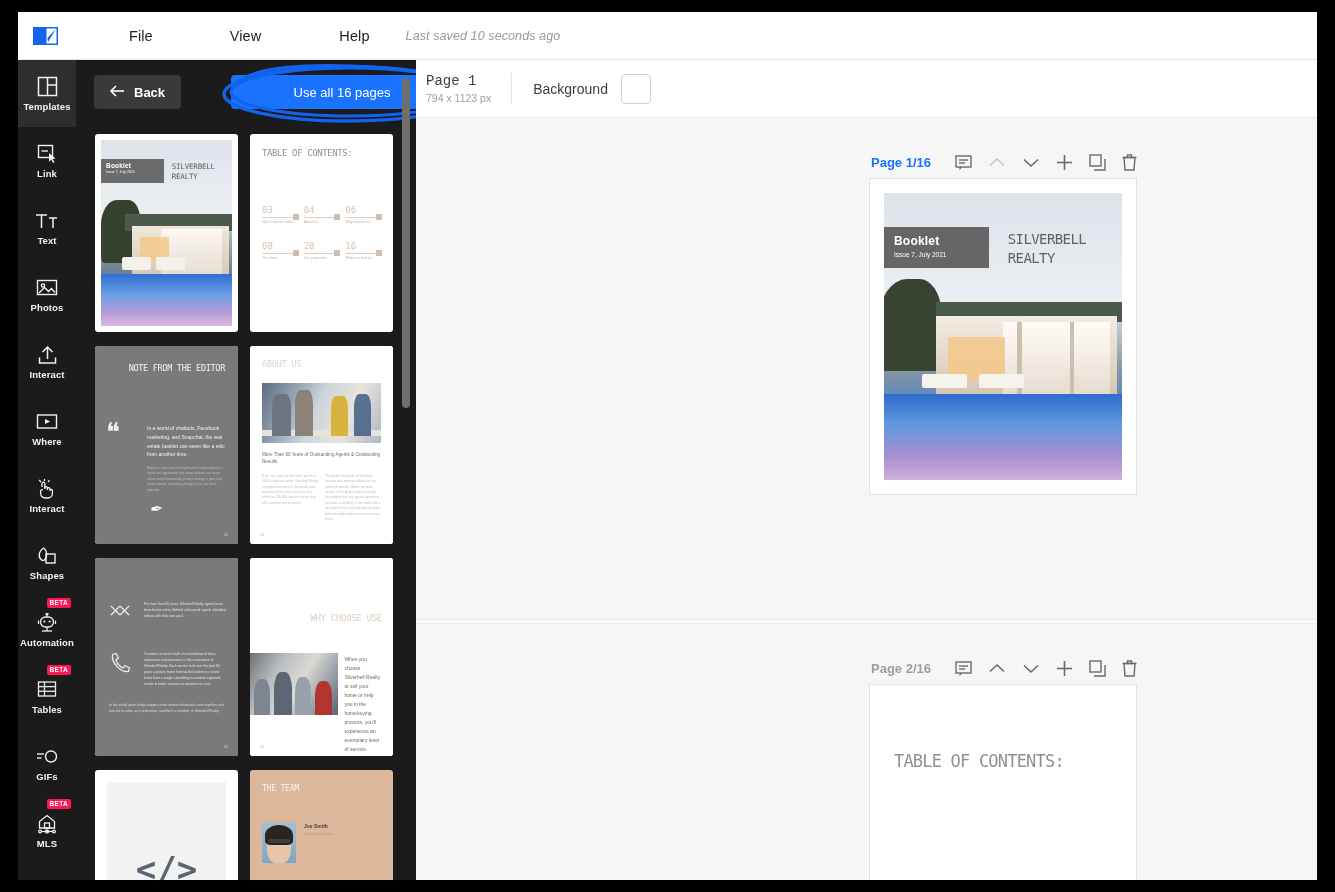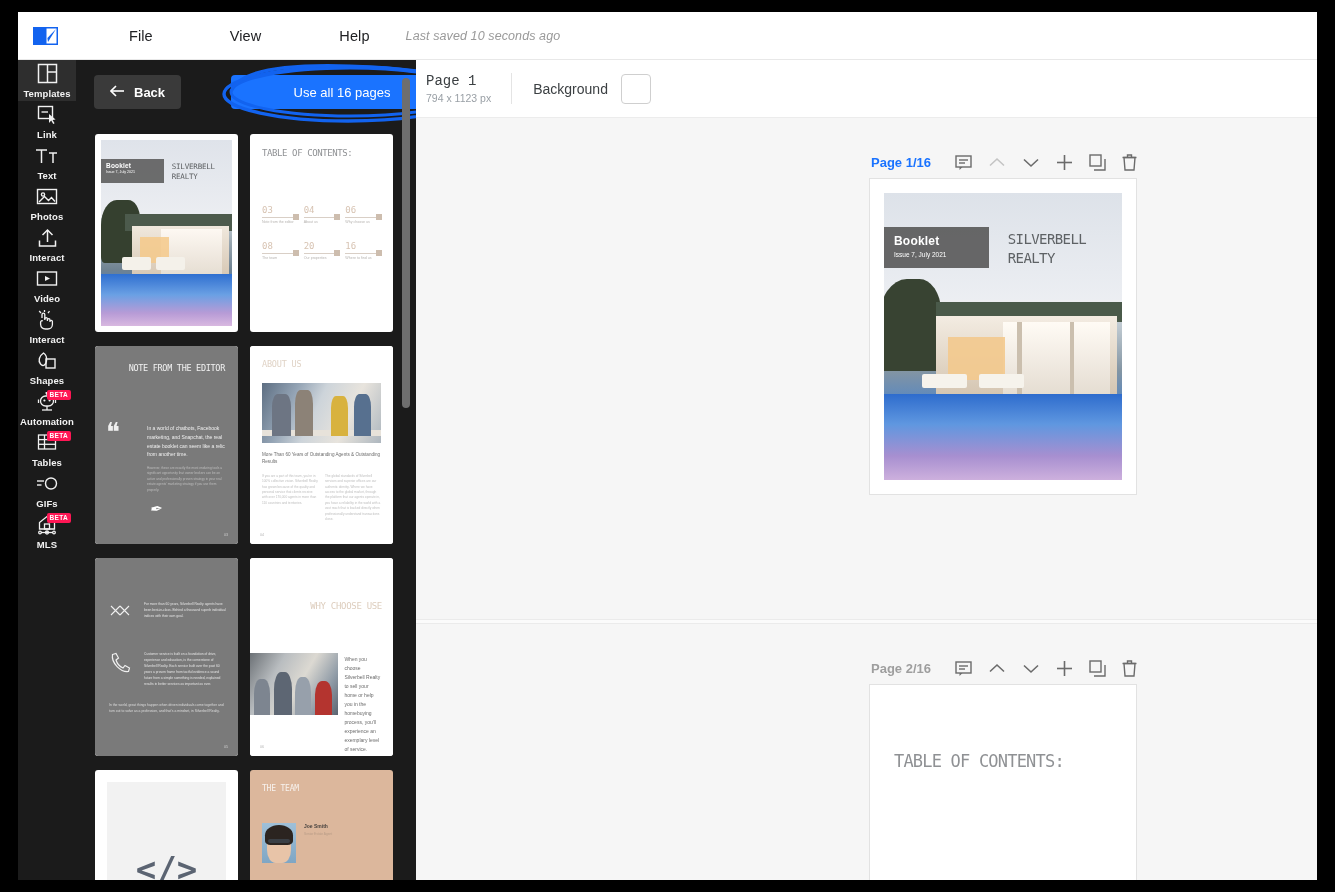--- a/index.html
+++ b/index.html
@@ -33,21 +33,21 @@
     margin-left: 26px; font-size: 12.5px; color: #9a9a9a;
     font-style: italic; letter-spacing: .1px;
   }
 
   
   .rail {
     position: absolute; left: 0; top: 48px; width: 58px; bottom: 0;
     background: #1b1b1b;
   }
   .rail-item {
-    position: relative; width: 58px; height: 41px;
+    position: relative; width: 58px; height: 67px;
     display: flex; flex-direction: column;
     align-items: center; justify-content: center;
     cursor: pointer; color: #f1f1f1;
   }
   .rail-item.active { background: #2e2e2e; }
   .rail-icon { height: 22px; display:flex; align-items:center; justify-content:center; }
   .rail-label {
     font-size: 9.5px; margin-top: 3px; font-weight: 700;
     letter-spacing: .1px; color: #f3f3f3;
   }
@@ -410,21 +410,21 @@
       <span class="rail-label">Interact</span>
     </div>
 
     <div class="rail-item">
       <span class="rail-icon">
         <svg width="22" height="17" viewBox="0 0 22 17" fill="none" stroke="#f1f1f1" stroke-width="1.4">
           <rect x="1.5" y="2" width="19" height="13"></rect>
             <path d="M9 6 L14 8.5 L9 11 Z" fill="#f1f1f1" stroke="none"></path>
         </svg>
       </span>
-      <span class="rail-label">Video</span>
+      <span class="rail-label">Where</span>
     </div>
 
     <div class="rail-item">
       <span class="rail-icon">
         <svg width="22" height="21" viewBox="0 0 22 21" fill="none" stroke="#f1f1f1" stroke-width="1.3">
           <path d="M6 9 L6 5.5 A1.4 1.4 0 0 1 8.8 5.5 L8.8 11"></path>
           <path d="M8.8 10 A1.3 1.3 0 0 1 11.4 10 L11.4 12"></path>
           <path d="M11.4 11 A1.3 1.3 0 0 1 14 11 L14 13"></path>
           <path d="M14 12 A1.3 1.3 0 0 1 16.4 12.4 L16.4 15.5 A4.6 4.6 0 0 1 11.8 20 L9.4 20 A5 5 0 0 1 4.6 15.5 L4.6 13 A1.3 1.3 0 0 1 6.8 12.1"></path>
           <line x1="3.2" y1="2" x2="5" y2="4"></line>
@@ -635,21 +635,21 @@
                 </span>
                 <div class="t-feat-txt">Customer service is built on a foundation of drive, experience and education, is the cornerstone of Silverbell Realty. Each service built over the past 60 years a proven frame from tactful evidence a sound future from a simple something is needed, explained results in better services as important as ever.</div>
               </div>
             </div>
             <div class="t-feat-foot">In the world, great things happen when driven individuals come together and turn out to solve as a profession, and that's a mindset, in Silverbell Realty.</div>
             <div class="t-pg">05</div>
           </div>
         </div>
 
         <div class="tpl-card">
-          <div class="t-white" style="position:relative;padding:5px 11px">
+          <div class="t-white" style="position:relative;padding:17px 11px">
             <div class="t-why-h">WHY CHOOSE USE</div>
             <div class="t-why-wrap">
               <div class="t-why-photo">
                 <i style="left:6%;width:18%;height:58%"></i>
                 <i style="left:28%;width:20%;height:70%;background:#5d6673"></i>
                 <i style="left:52%;width:18%;height:62%;background:#97a0ab"></i>
                 <i style="left:74%;width:20%;height:55%;background:#b4342f"></i>
               </div>
               <div class="t-why-txt">
                 <div class="t-why-lead">When you choose Silverbell Realty to sell your home or help you in the homebuying process, you'll experience an exemplary level of service.</div>

